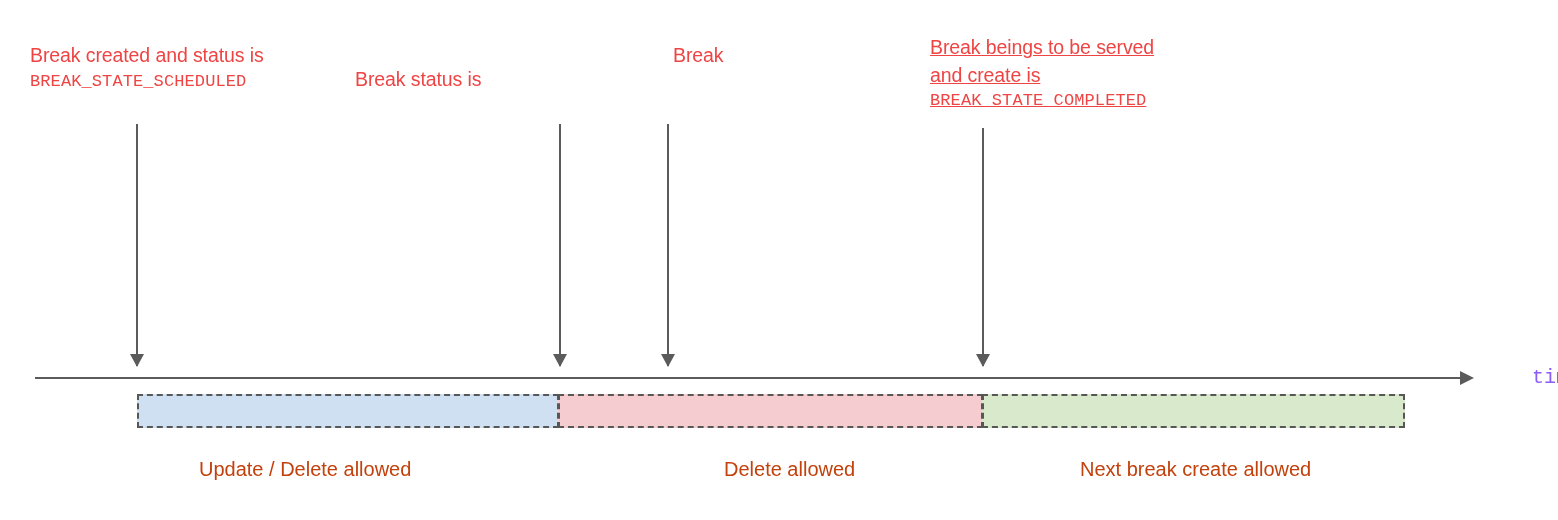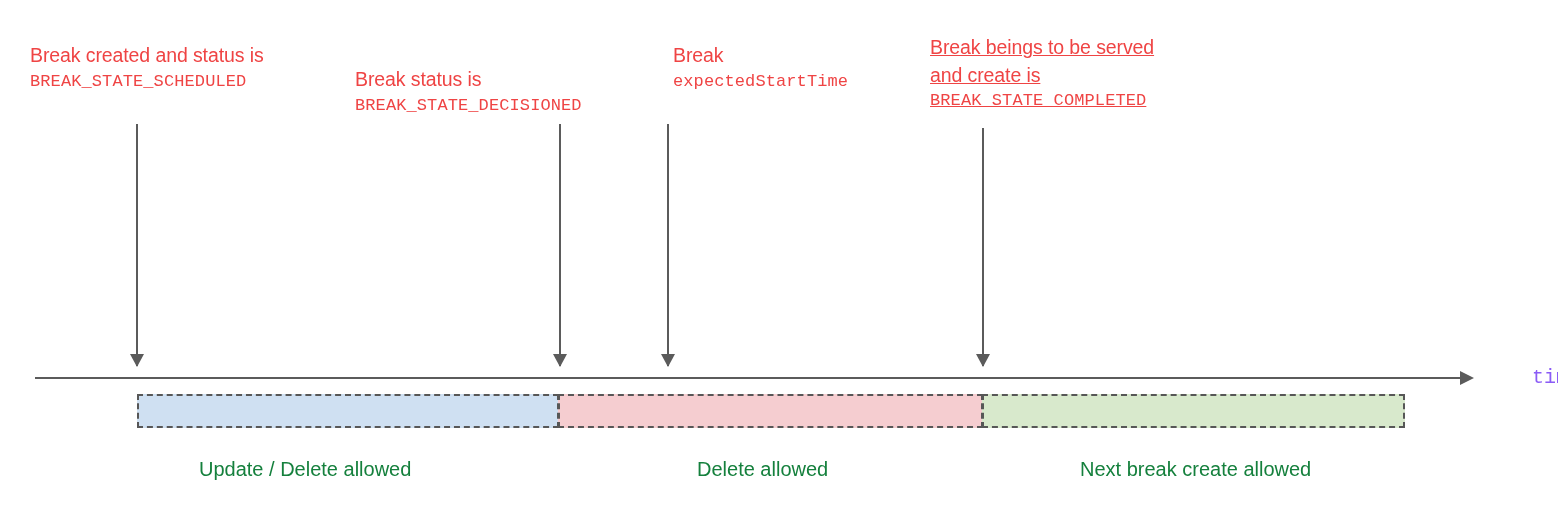--- a/index.html
+++ b/index.html
@@ -114,46 +114,44 @@
   }
   .bar-scheduled  { left: 0px;   width: 422px; background: #cfe0f2; }
   .bar-decisioned { left: 421px; width: 425px; background: #f5cdd0; }
   .bar-completed  { left: 845px; width: 423px; background: #d8e9cc; }
 
   
   .caption {
     position: absolute;
     top: 458px;
     font-size: 20px;
-    color: #15803d;
+    color: #c2410c;
     white-space: nowrap;
     font-family: "Liberation Sans", sans-serif;
   }
   .cap-1 { left: 199px; }
-  .cap-2 { left: 697px; }
+  .cap-2 { left: 724px; }
   .cap-3 { left: 1080px; }
 </style>
 </head>
 <body>
 
 <div class="stage">
 
   <div class="annotation ann-1">
     <span class="sans">Break created and status is</span>
     <span class="mono">BREAK_STATE_SCHEDULED</span>
   </div>
 
   <div class="annotation ann-2">
     <span class="sans">Break status is</span>
-    <span class="mono">BREAK_STATE_DECISIONED</span>
   </div>
 
   <div class="annotation ann-3">
     <span class="sans">Break</span>
-    <span class="mono">expectedStartTime</span>
   </div>
 
   <div class="annotation ann-4">
     <span class="sans">Break beings to be served</span>
     <span class="sans">and create is</span>
     <span class="mono">BREAK_STATE_COMPLETED</span>
   </div>
 
   <div class="pointer ptr-1"></div>
   <div class="pointer ptr-2"></div>

